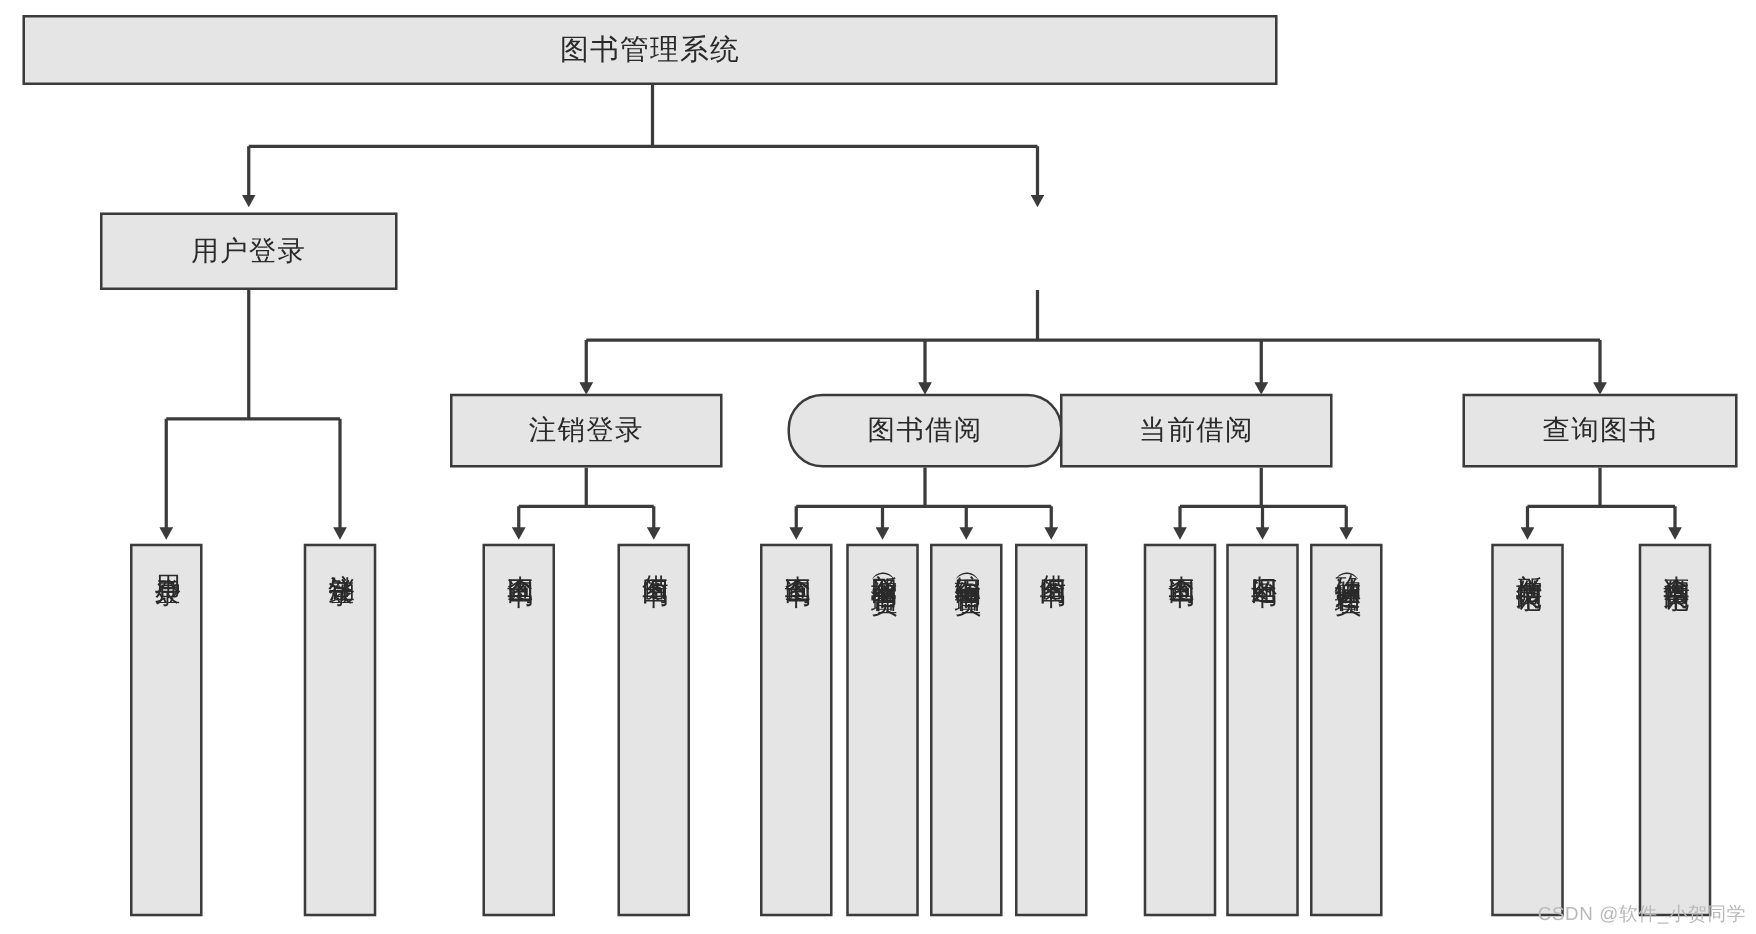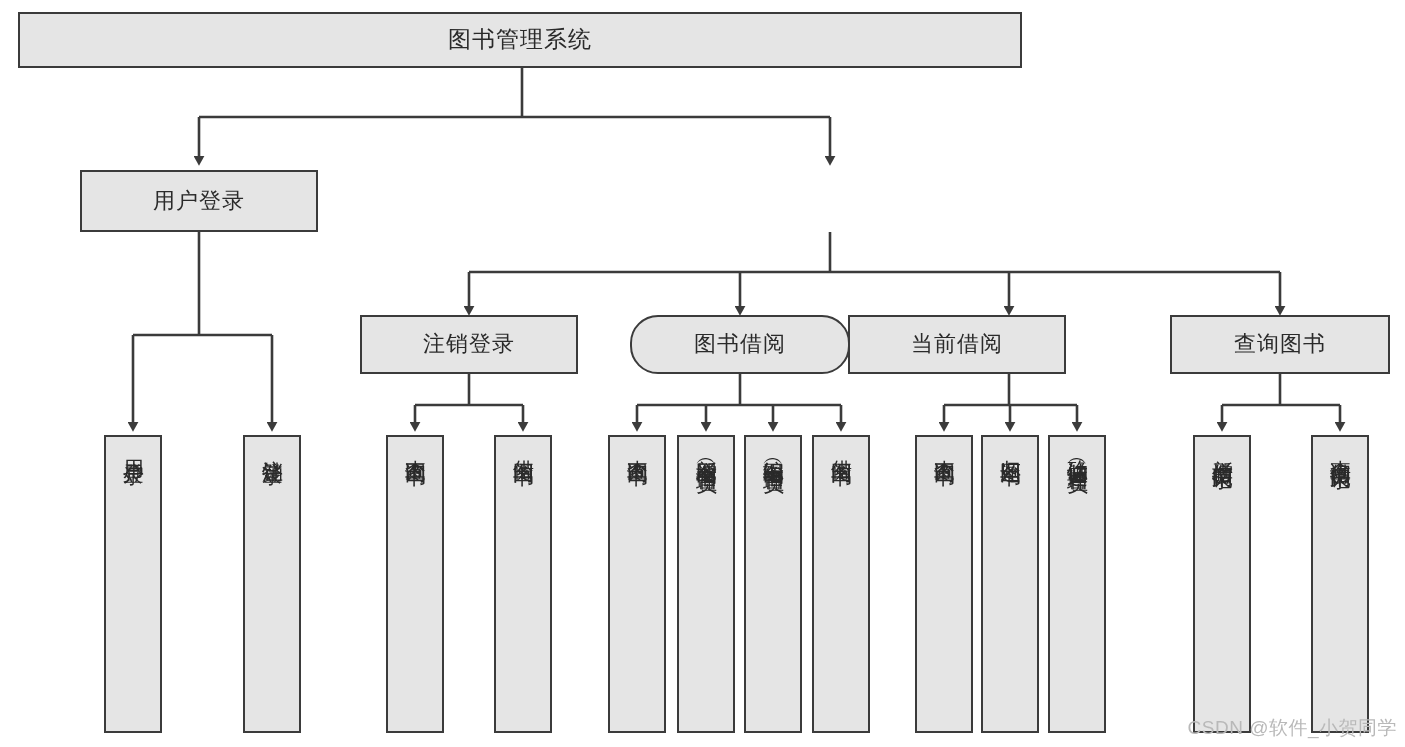--- a/index.html
+++ b/index.html
@@ -49,21 +49,21 @@
     line-height:1.18;
     letter-spacing:2px;
     white-space:normal;
     max-height:286px;
   }
 
   #watermark{
     position:absolute;
     right:8px;
     bottom:6px;
-    font-size:19px;
+    font-size:15px;
     color:#b9b9b9;
     letter-spacing:0.5px;
     white-space:nowrap;
     pointer-events:none;
   }
 </style>
 </head>
 <body>
 
 <div id="diagram-root">

